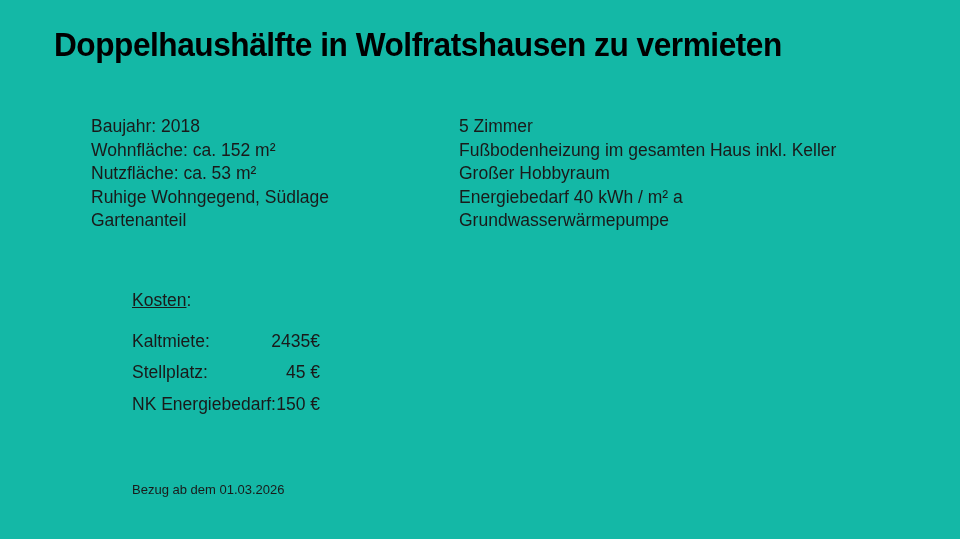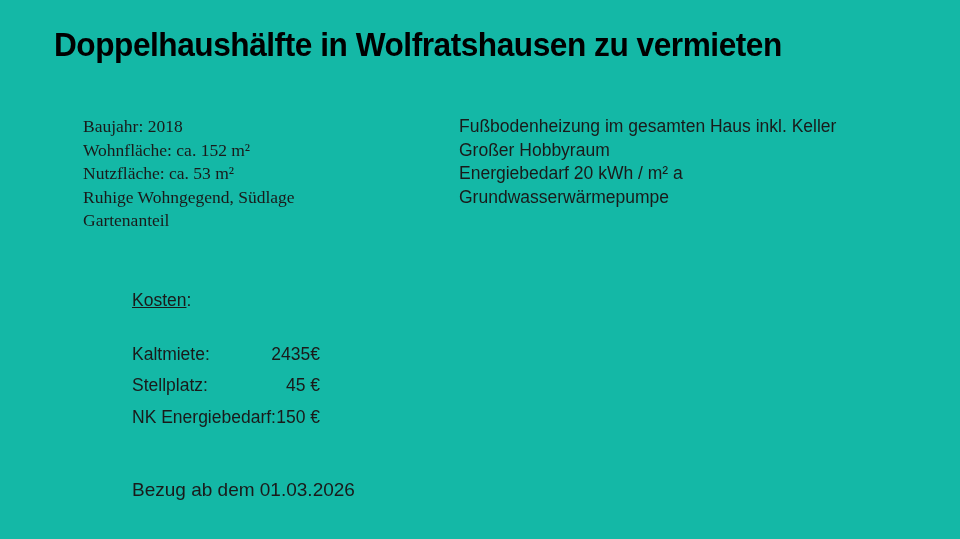--- a/index.html
+++ b/index.html
@@ -29,74 +29,75 @@
     transform: scaleX(0.93);
     transform-origin: 0 50%;
   }
   .details-col {
     position: absolute;
     top: 115px;
     font-size: 17.5px;
     line-height: 23.5px;
     white-space: nowrap;
   }
-  .details-left  { left: 83px; font-family: Liberation Serif, serif; }
+  .details-left  { left: 91px; }
   .details-right { left: 459px; }
   .costs {
     position: absolute;
     left: 132px;
     top: 289px;
     width: 188px;
     font-size: 17.5px;
   }
   .costs-heading {
     height: 23.5px;
     line-height: 23.5px;
-    margin-bottom: 26px;
+    margin-bottom: 13px;
     white-space: nowrap;
   }
   .costs-heading .underlined { text-decoration: underline; }
   .cost-row {
     display: flex;
     align-items: center;
     height: 31.5px;
     white-space: nowrap;
   }
   .cost-value {
     margin-left: auto;
     text-align: right;
   }
   .availability {
     position: absolute;
     left: 132px;
     top: 478px;
-    font-size: 19px;
+    font-size: 13px;
     line-height: 23.5px;
     white-space: nowrap;
   }
 </style>
 </head>
 <body>
 
 <div class="slide">
 
   <h1 class="slide-title">Doppelhaushälfte in Wolfratshausen zu vermieten</h1>
 
   <div class="details-col details-left">
     <div>Baujahr: 2018</div>
     <div>Wohnfläche: ca. 152 m²</div>
     <div>Nutzfläche: ca. 53 m²</div>
     <div>Ruhige Wohngegend, Südlage</div>
     <div>Gartenanteil</div>
   </div>
 
   <div class="details-col details-right">
+    <div>5 Zimmer</div>
     <div>Fußbodenheizung im gesamten Haus inkl. Keller</div>
     <div>Großer Hobbyraum</div>
-    <div>Energiebedarf 20 kWh / m² a</div>
+    <div>Energiebedarf 40 kWh / m² a</div>
     <div>Grundwasserwärmepumpe</div>
   </div>
 
   <div class="costs">
     <div class="costs-heading">
       <span class="underlined">Kosten</span><span>:</span>
     </div>
 
     <div class="cost-row">
       <span class="cost-label">Kaltmiete:</span>

